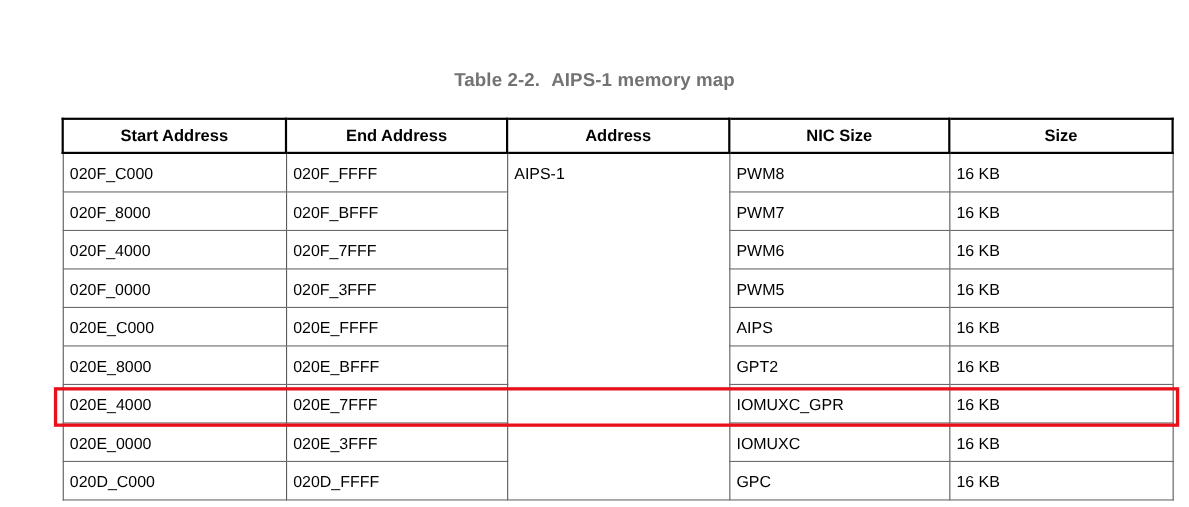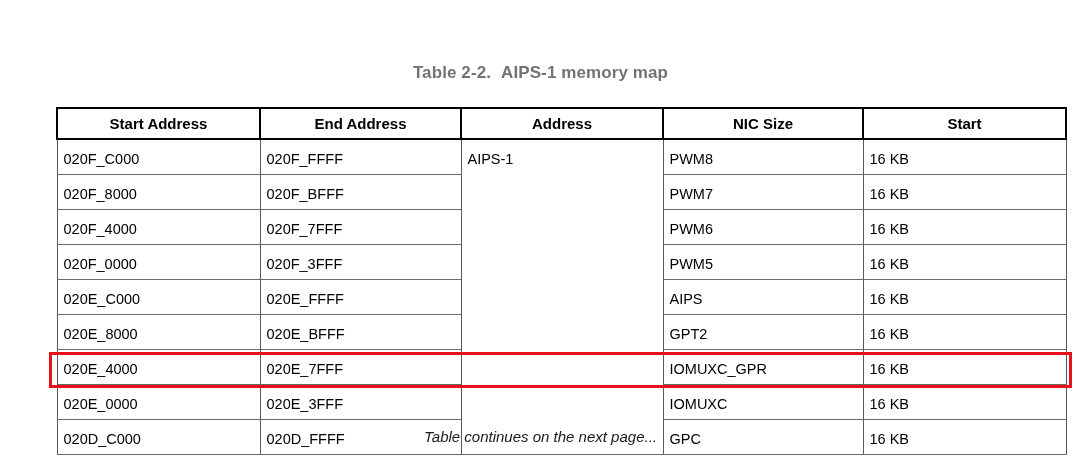--- a/index.html
+++ b/index.html
@@ -161,21 +161,21 @@
         <col class="c-reg">
         <col class="c-nic">
         <col class="c-size">
       </colgroup>
       <thead>
         <tr>
           <th>Start Address</th>
           <th>End Address</th>
           <th>Address</th>
           <th>NIC Size</th>
-          <th>Start</th>
+          <th>Size</th>
         </tr>
       </thead>
       <tbody>
         <tr>
           <td>020F_C000</td>
           <td>020F_FFFF</td>
           <td class="region-cell" rowspan="9">AIPS-1</td>
           <td>PWM8</td>
           <td>16 KB</td>
         </tr>
@@ -226,15 +226,14 @@
           <td>020D_FFFF</td>
           <td>GPC</td>
           <td>16 KB</td>
         </tr>
       </tbody>
     </table>
   </div>
 
   <div class="highlight-box" style="border-color: rgb(232, 16, 26);"></div>
 
-  <div class="footnote">Table continues on the next page...</div>
 
 </div>
 
 </body></html>

